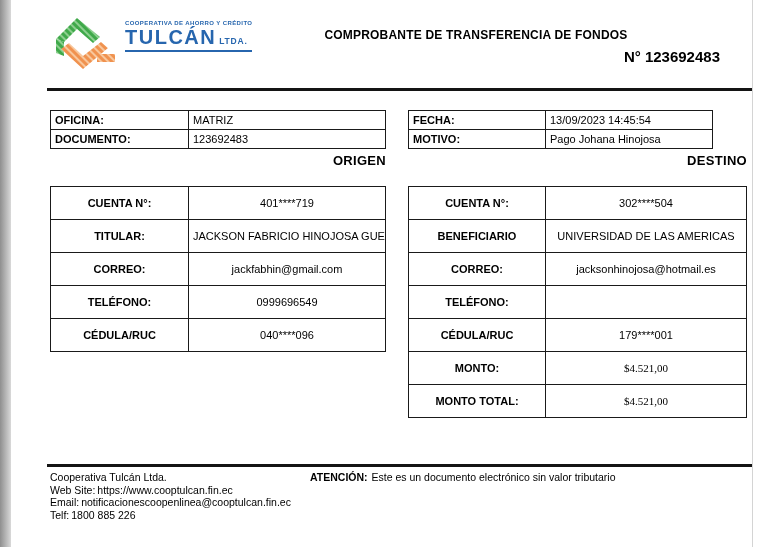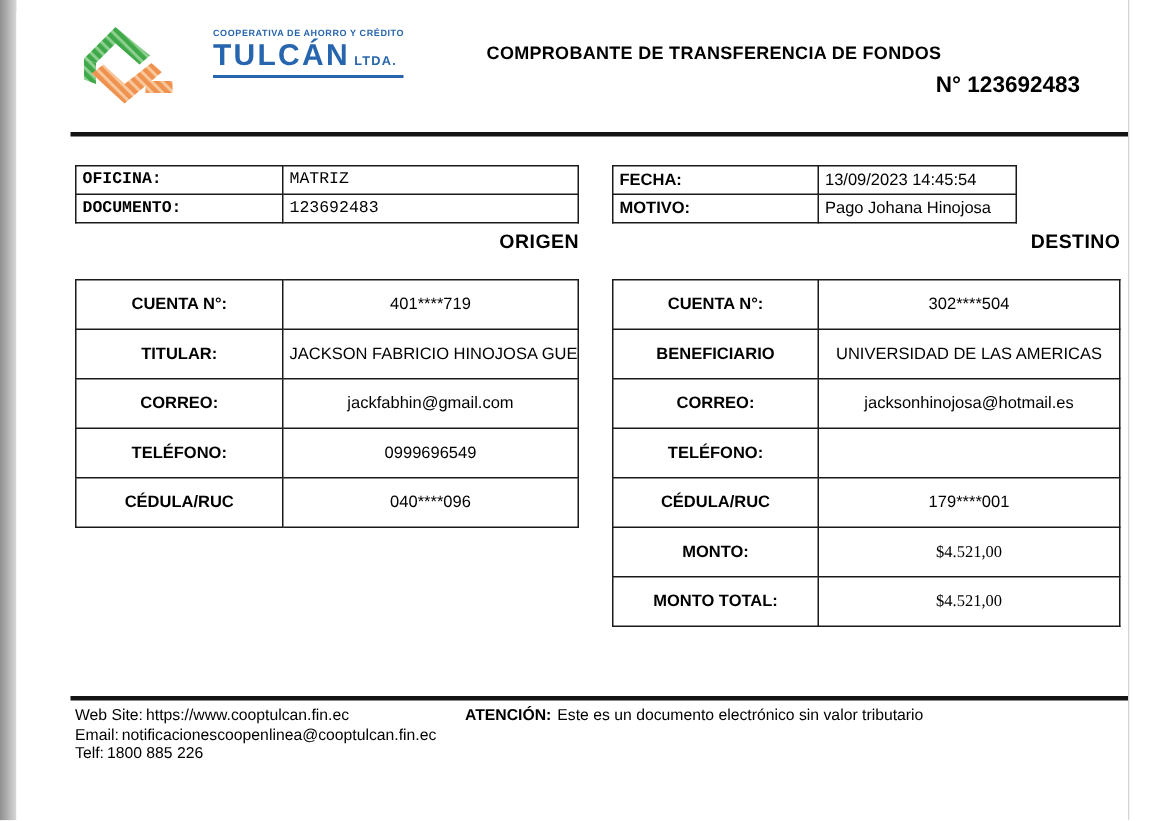--- a/index.html
+++ b/index.html
@@ -4,21 +4,21 @@
 <style>
   html,body{margin:0;padding:0;background:#ffffff;}
   .stage{position:relative;width:779px;height:547px;background:#ffffff;
          font-family:"Liberation Sans",sans-serif;color:#000;overflow:hidden;}
   .edge-strip{position:absolute;left:0;top:0;width:11px;height:547px;
               background:linear-gradient(to right,#8f8f8f,#d9d9d9);}
   .page{position:absolute;left:11px;top:0;width:741px;height:547px;background:#fff;
         border-right:1px solid #d4d4d4;border-radius:9px 0 0 0;}
 
   
-  .logo{position:absolute;left:42px;top:12px;display:flex;align-items:flex-start;gap:17px;}
+  .logo{position:absolute;left:42px;top:12px;display:flex;align-items:flex-start;}
   .logo svg{display:block;}
   .logo-text{margin-left:6px;margin-top:8px;border-bottom:2px solid var(--blue);padding-bottom:3px;}
   .tagline{font-size:6px;font-weight:bold;letter-spacing:.4px;color:var(--blue);white-space:nowrap;}
   .brand-row{display:flex;align-items:baseline;margin-top:1px;}
   .brand{font-size:20px;font-weight:bold;letter-spacing:1.5px;color:var(--blue);line-height:20px;}
   .suffix{font-size:8.5px;font-weight:bold;letter-spacing:.8px;color:var(--blue);margin-left:3px;}
 
   .title{position:absolute;left:220px;top:28px;width:490px;text-align:center;
          font-size:12px;font-weight:bold;letter-spacing:.2px;}
   .doc-number{position:absolute;right:32px;top:48px;font-size:15px;font-weight:bold;}
@@ -26,22 +26,22 @@
   .rule{position:absolute;left:36px;width:705px;height:3px;background:#141414;}
   .rule-top{top:88px;}
   .rule-bottom{top:464px;}
 
   
   table{border-collapse:collapse;table-layout:fixed;}
   td{border:1px solid #1a1a1a;font-size:11px;padding:2px 4px;overflow:hidden;white-space:nowrap;}
   td.lbl{font-weight:bold;}
   .info-table{position:absolute;top:110px;}
   .info-table td{height:14px;vertical-align:middle;}
-  .info-left{left:39px;width:336px;font-family:Liberation Mono, monospace;}
-  .info-right{left:397px;width:270px;padding-left:25px;}
+  .info-left{left:39px;width:336px;}
+  .info-right{left:397px;width:305px;padding-left:25px;}
   .big-table{position:absolute;top:186px;}
   .big-table td{height:28px;vertical-align:middle;text-align:center;}
   .tbl-origin{left:39px;width:336px;}
   .tbl-dest{left:397px;width:339px;}
   td.num{text-align:center;font-family:Liberation Serif, serif;}
 
   .section-heading{position:absolute;top:153px;font-size:13px;font-weight:bold;
                    text-align:right;letter-spacing:.3px;}
   .head-origin{left:39px;width:336px;}
   .head-dest{left:397px;width:339px;}
@@ -189,20 +189,21 @@
       <tr>
         <td class="lbl">MONTO TOTAL:</td>
         <td class="num">$4.521,00</td>
       </tr>
     </tbody>
       </table>
 
     <div class="rule rule-bottom"></div>
 
     <div class="footer-left">
+      <div>Cooperativa Tulcán Ltda.</div>
       <div>
         <span class="b">Web Site:</span><span>https://www.cooptulcan.fin.ec</span>
       </div>
       <div>
         <span class="b">Email:</span><span>notificacionescoopenlinea@cooptulcan.fin.ec</span>
       </div>
       <div>
         <span class="b">Telf:</span><span>1800 885 226</span>
       </div>
     </div>

